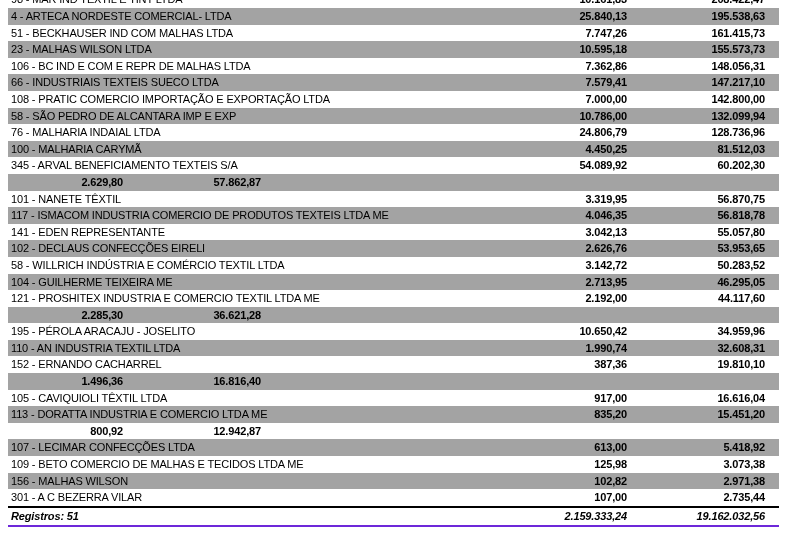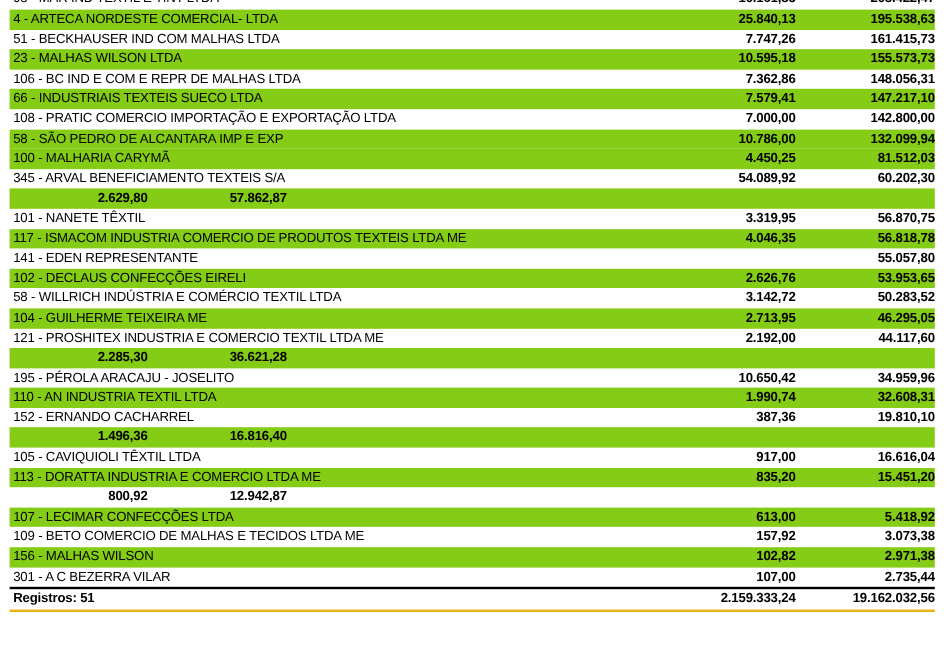--- a/index.html
+++ b/index.html
@@ -21,54 +21,55 @@
   }
   .row {
     display: flex;
     height: 16.6px;
     line-height: 16.6px;
     align-items: center;
     white-space: nowrap;
     letter-spacing: -0.15px;
   }
   .row.alt {
-    background: #84cc16;
+    background: #a3a3a3;
   }
   
   .row.cut {
     margin-top: -8.6px;
     clip-path: inset(8.6px 0 0 0);
   }
   .cell-name {
     flex: 1;
     padding-left: 3px;
     overflow: hidden;
   }
   .cell-v1 {
     width: 115px;
     text-align: right;
     font-weight: bold;
   }
   .cell-v2 {
-    width: 116px;
+    width: 152px;
     text-align: right;
     font-weight: bold;
-    padding-right: 0;
+    padding-right: 14px;
     box-sizing: border-box;
   }
   .totals-row {
     display: flex;
     height: 17px;
     line-height: 17px;
     align-items: flex-start;
     border-top: 2px solid #000000;
-    border-bottom: 2px solid #eab308;
+    border-bottom: 2px solid #6d28d9;
     font-weight: bold;
     white-space: nowrap;
     letter-spacing: -0.15px;
+    font-style: italic;
   }
   .totals-row .cell-name {
     font-weight: bold;
   }
 </style>
 </head>
 <body>
 
 <div class="report">
   <div id="rows">
@@ -105,20 +106,25 @@
       <div class="row">
         <div class="cell-name">108 - PRATIC COMERCIO IMPORTAÇÃO E EXPORTAÇÃO LTDA</div>
         <div class="cell-v1">7.000,00</div>
         <div class="cell-v2">142.800,00</div>
       </div>
       <div class="row alt">
         <div class="cell-name">58 - SÃO PEDRO DE ALCANTARA IMP E EXP</div>
         <div class="cell-v1">10.786,00</div>
         <div class="cell-v2">132.099,94</div>
       </div>
+      <div class="row">
+        <div class="cell-name">76 - MALHARIA INDAIAL LTDA</div>
+        <div class="cell-v1">24.806,79</div>
+        <div class="cell-v2">128.736,96</div>
+      </div>
       <div class="row alt">
         <div class="cell-name">100 - MALHARIA CARYMÃ</div>
         <div class="cell-v1">4.450,25</div>
         <div class="cell-v2">81.512,03</div>
       </div>
       <div class="row">
         <div class="cell-name">345 - ARVAL BENEFICIAMENTO TEXTEIS S/A</div>
         <div class="cell-v1">54.089,92</div>
         <div class="cell-v2">60.202,30</div>
       </div>
@@ -131,20 +137,21 @@
         <div class="cell-v1">3.319,95</div>
         <div class="cell-v2">56.870,75</div>
       </div>
       <div class="row alt">
         <div class="cell-name">117 - ISMACOM INDUSTRIA COMERCIO DE PRODUTOS TEXTEIS LTDA ME</div>
         <div class="cell-v1">4.046,35</div>
         <div class="cell-v2">56.818,78</div>
       </div>
       <div class="row">
         <div class="cell-name">141 - EDEN REPRESENTANTE</div>
+        <div class="cell-v1">3.042,13</div>
         <div class="cell-v2">55.057,80</div>
       </div>
       <div class="row alt">
         <div class="cell-name">102 - DECLAUS CONFECÇÕES EIRELI</div>
         <div class="cell-v1">2.626,76</div>
         <div class="cell-v2">53.953,65</div>
       </div>
       <div class="row">
         <div class="cell-name">58 - WILLRICH INDÚSTRIA E COMÉRCIO TEXTIL LTDA</div>
         <div class="cell-v1">3.142,72</div>
@@ -197,21 +204,21 @@
         <div class="cell-v1">800,92</div>
         <div class="cell-v2">12.942,87</div>
       </div>
       <div class="row alt">
         <div class="cell-name">107 - LECIMAR CONFECÇÕES LTDA</div>
         <div class="cell-v1">613,00</div>
         <div class="cell-v2">5.418,92</div>
       </div>
       <div class="row">
         <div class="cell-name">109 - BETO COMERCIO DE MALHAS E TECIDOS LTDA ME</div>
-        <div class="cell-v1">157,92</div>
+        <div class="cell-v1">125,98</div>
         <div class="cell-v2">3.073,38</div>
       </div>
       <div class="row alt">
         <div class="cell-name">156 - MALHAS WILSON</div>
         <div class="cell-v1">102,82</div>
         <div class="cell-v2">2.971,38</div>
       </div>
       <div class="row">
         <div class="cell-name">301 - A C BEZERRA VILAR</div>
         <div class="cell-v1">107,00</div>

